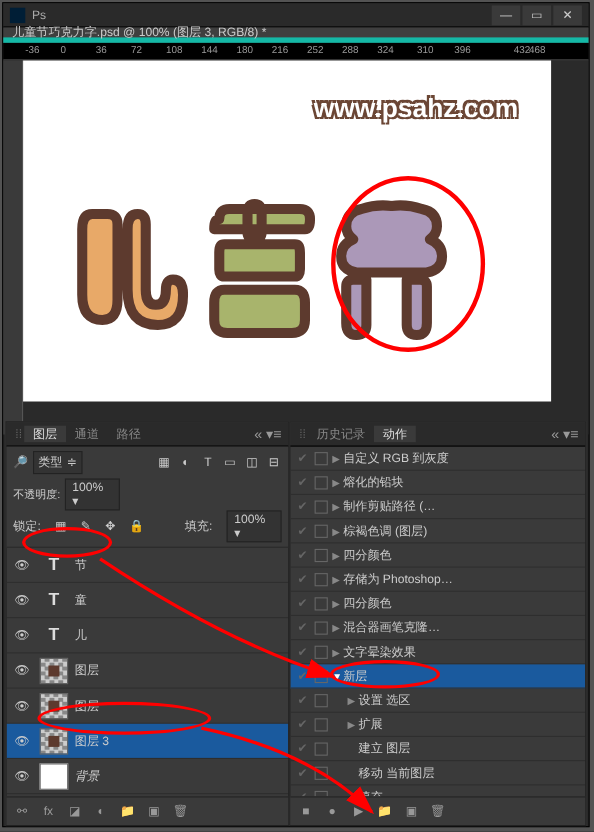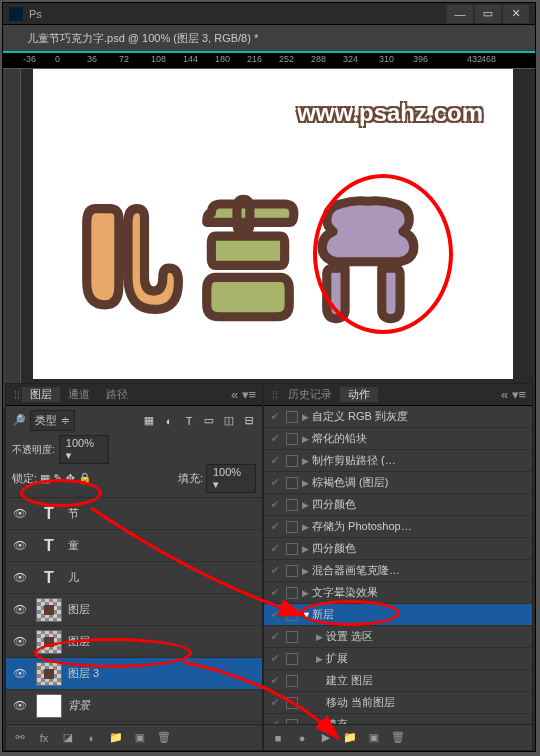--- a/index.html
+++ b/index.html
@@ -3,47 +3,47 @@
 <meta charset="utf-8">
 <style>
 *{margin:0;padding:0;box-sizing:border-box;font-family:"Microsoft YaHei",Arial,sans-serif;font-size:11px;color:#ccc}
 body{background:#535353;width:540px;height:756px;overflow:hidden;position:relative}
 .window{background:#2a2a2a;border:1px solid #000;width:534px;height:750px;position:absolute;top:2px;left:2px}
 .title-bar{background:#2a2a2a;height:22px;display:flex;align-items:center;padding:0 6px;border-bottom:1px solid #000}
 .title-bar .ps-icon{width:14px;height:14px;background:#001e36;margin-right:6px}
 .title-bar .title{flex:1;font-size:11px;color:#aaa}
 .win-btn{width:26px;height:18px;background:#3a3a3a;margin-left:2px;display:flex;align-items:center;justify-content:center;color:#ccc;font-size:11px}
 .win-btn.close{background:#3a3a3a}
-.doc-tab{background:#3f3f3f;height:28px;display:flex;align-items:center;padding:0 24px;font-size:11px;color:#ccc;border-bottom:2px solid #14b8a6}
+.doc-tab{background:#3f3f3f;height:14px;display:flex;align-items:center;padding:0 8px;font-size:11px;color:#ccc;border-bottom:5px solid #14b8a6}
 .ruler-h{background:#000000;height:16px;border-bottom:1px solid #555;display:flex;align-items:flex-end;padding-left:18px;position:relative}
 .ruler-h span{position:absolute;top:1px;font-size:9px;color:#999}
 .canvas-area{position:relative;background:#2a2a2a;height:340px}
 .ruler-v{position:absolute;left:0;top:0;width:18px;height:100%;background:#3a3a3a;border-right:1px solid #555}
-.canvas{position:absolute;left:18px;top:0;right:10px;bottom:0;display:flex;align-items:flex-start;justify-content:center}
+.canvas{position:absolute;left:18px;top:0;right:10px;bottom:0;display:flex;align-items:flex-start;justify-content:flex-start}
 .canvas-inner{background:#fff;width:480px;height:310px;position:relative;overflow:hidden}
 .watermark{position:absolute;top:30px;right:30px;font-size:24px;font-weight:bold;color:#fff;text-shadow:-2px -2px 0 #6b4635,2px -2px 0 #6b4635,-2px 2px 0 #6b4635,2px 2px 0 #6b4635}
 .chars{position:absolute;top:120px;left:40px;display:flex;gap:10px}
 .ch{width:110px;height:140px}
 .red-circle{position:absolute;width:140px;height:160px;border:4px solid #ff0000;border-radius:50%;top:105px;left:280px}
 .panels{position:absolute;bottom:0;left:2px;right:2px;height:368px;display:flex;background:#3a3a3a}
 .panel{flex:1;background:#3a3a3a;border:1px solid #222;display:flex;flex-direction:column;min-width:0}
 .panel-tabs{display:flex;background:#2a2a2a;height:22px;align-items:center;padding:0 6px;border-bottom:1px solid #000}
 .panel-tabs .tab{padding:0 8px;font-size:11px;color:#888}
 .panel-tabs .tab.active{color:#ddd;background:#3a3a3a}
 .panel-tabs .grip{width:10px;text-align:center;color:#666}
 .panel-tabs .menu{margin-left:auto;color:#999;font-size:13px}
 .layer-controls{padding:4px 6px;background:#3a3a3a;border-bottom:1px solid #2a2a2a}
 .row{display:flex;align-items:center;gap:4px;margin-bottom:4px}
 .filter-select{background:#333;border:1px solid #222;padding:2px 4px;display:flex;align-items:center;font-size:11px}
 .filter-icons{display:flex;gap:6px;margin-left:auto}
 .filter-icons span{width:14px;height:14px;display:flex;align-items:center;justify-content:center;color:#ccc;font-size:11px}
 .blend-row{display:flex;align-items:center;gap:4px}
 .blend-select{background:#333;border:1px solid #222;padding:1px 6px;font-size:11px;flex:1}
 .opacity-label{font-size:10px;color:#ccc}
-.lock-row{display:flex;align-items:center;gap:3px;font-size:10px}
+.lock-row{display:flex;align-items:center;gap:13px;font-size:10px}
 .lock-row .spacer{flex:1}
 .layer-list{flex:1;overflow:hidden}
 .layer-item{display:flex;align-items:center;height:32px;border-bottom:1px solid #2e2e2e;padding:0 4px}
 .layer-item.selected{background:#1a5a9e}
 .eye{width:20px;text-align:center;color:#ccc;font-size:11px}
 .thumb{width:26px;height:24px;background:#fff;border:1px solid #666;margin:0 6px;display:flex;align-items:center;justify-content:center;font-size:14px;color:#333}
 .thumb.checker{background:repeating-conic-gradient(#888 0 25%,#ccc 0 50%) 50%/8px 8px}
 .layer-item .T{width:26px;text-align:center;font-size:16px;font-weight:bold;color:#ddd;margin:0 6px}
 .layer-name{font-size:11px}
 .red-oval{border:3px solid #ff0000;border-radius:50%;position:absolute}

